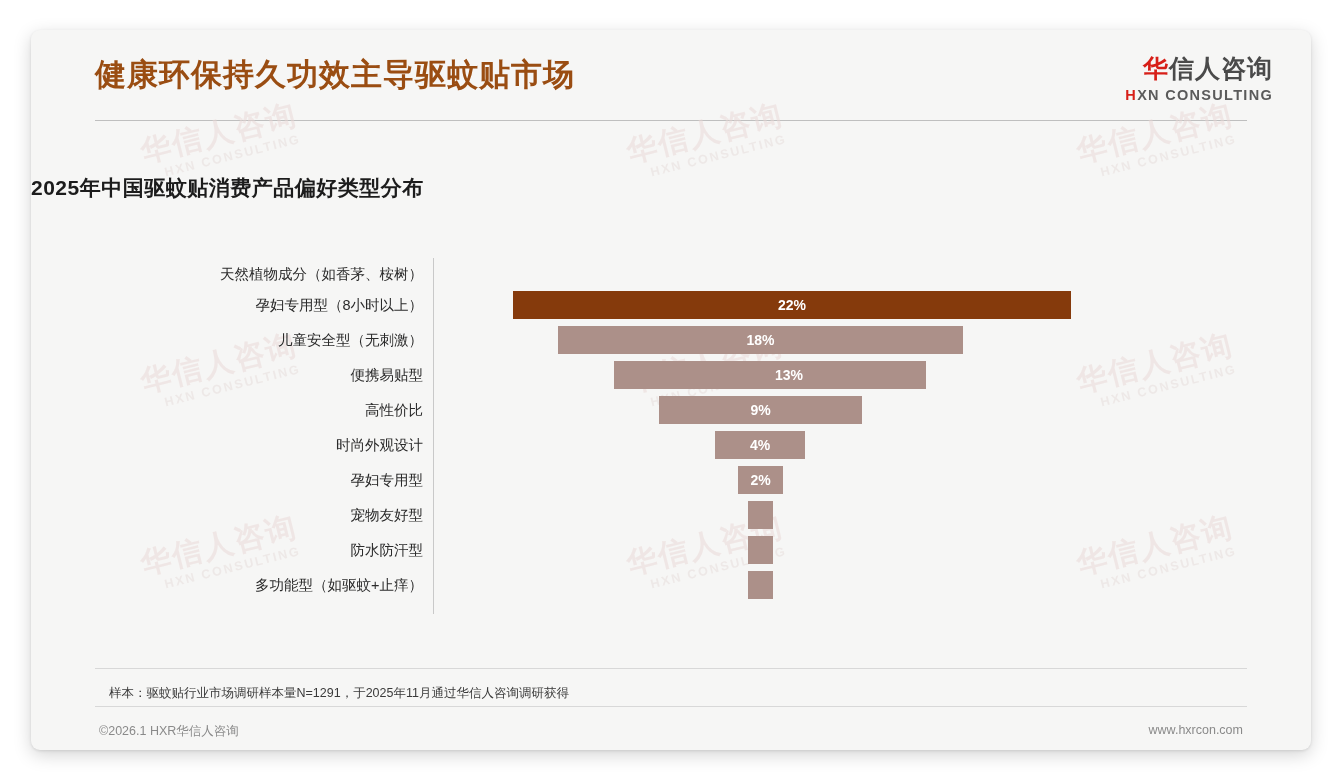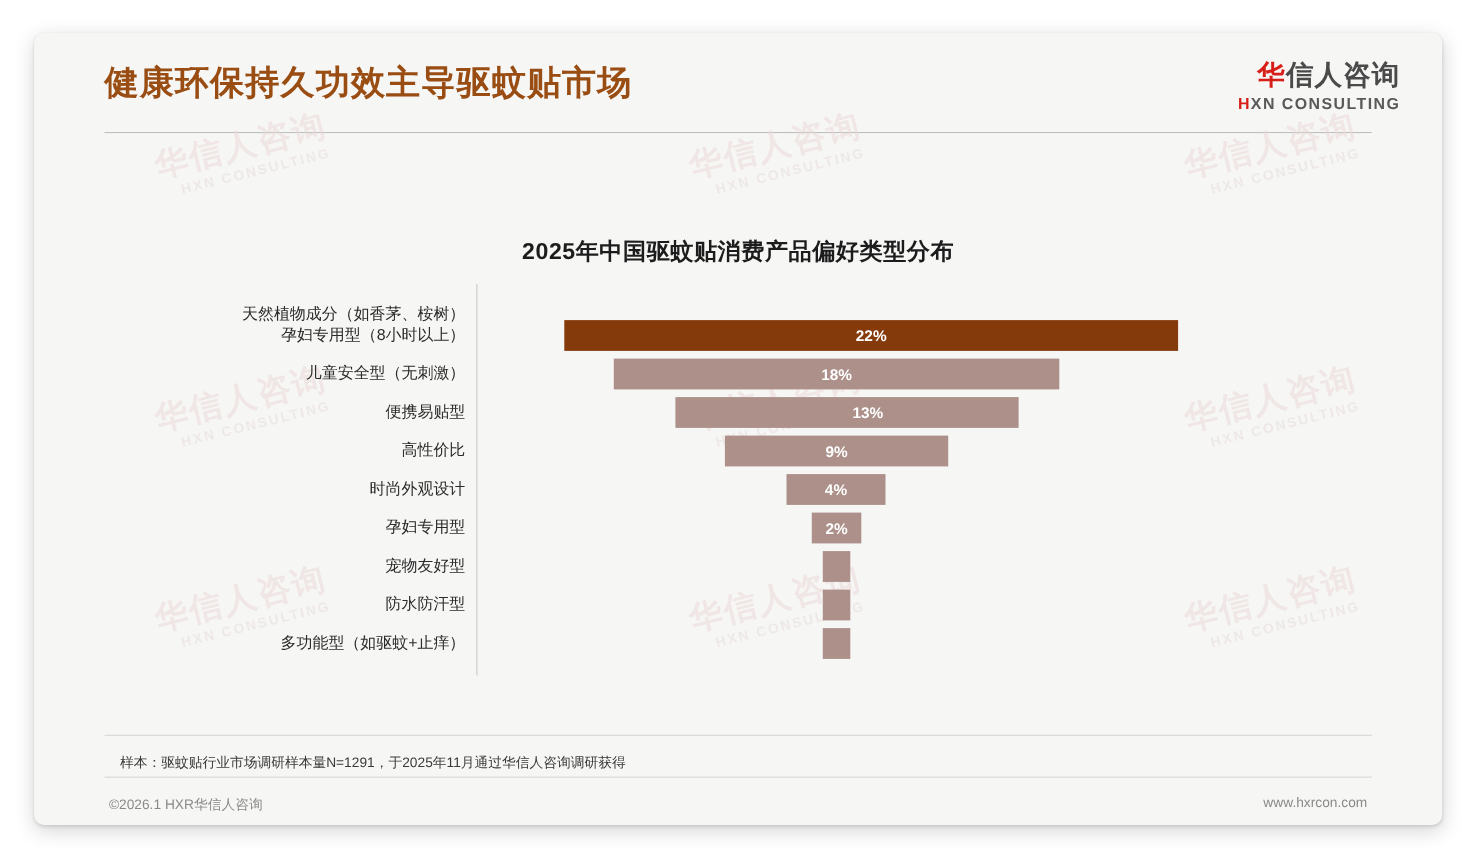--- a/index.html
+++ b/index.html
@@ -118,26 +118,24 @@
     top: 92px;
     width: 1280px;
     height: 530px;
     z-index: 2;
   }
   .chart-title {
     position: absolute;
     left: 0;
     top: 52px;
     width: 1280px;
-    text-align: center;
     font-size: 21px;
     font-weight: bold;
     color: #1c1c1c;
     letter-spacing: 0.5px;
-    margin-top: 40px;
   }
   .plot {
     position: absolute;
     left: 0;
     top: 134px;
     width: 1280px;
     height: 362px;
   }
   .axis-line {
     position: absolute;
@@ -284,21 +282,21 @@
       <div class="logo-cn"><span class="hua">华</span><span>信人咨询</span></div>
       <div class="logo-en"><span class="h">H</span><span>XN CONSULTING</span></div>
     </div>
     <div class="header-rule"></div>
   </div>
 
   <div class="chart-area">
     <div class="chart-title">2025年中国驱蚊贴消费产品偏好类型分布</div>
     <div class="plot" id="plot">
       <div class="axis-line"></div>
-    <div class="row" style="top: 16px;">
+    <div class="row" style="top: 4px;">
           <div class="row-label">天然植物成分（如香茅、桉树）</div>
         </div>
         <div class="row" style="top: 35px;">
           <div class="row-label">孕妇专用型（8小时以上）</div>
           <div class="bar" style="width: 558px; background: rgb(133, 58, 12); left: 482px;">
             <div class="bar-value" style="color: rgb(255, 255, 255);">22%</div>
           </div>
         </div>
         <div class="row" style="top: 70px;">
           <div class="row-label">儿童安全型（无刺激）</div>

